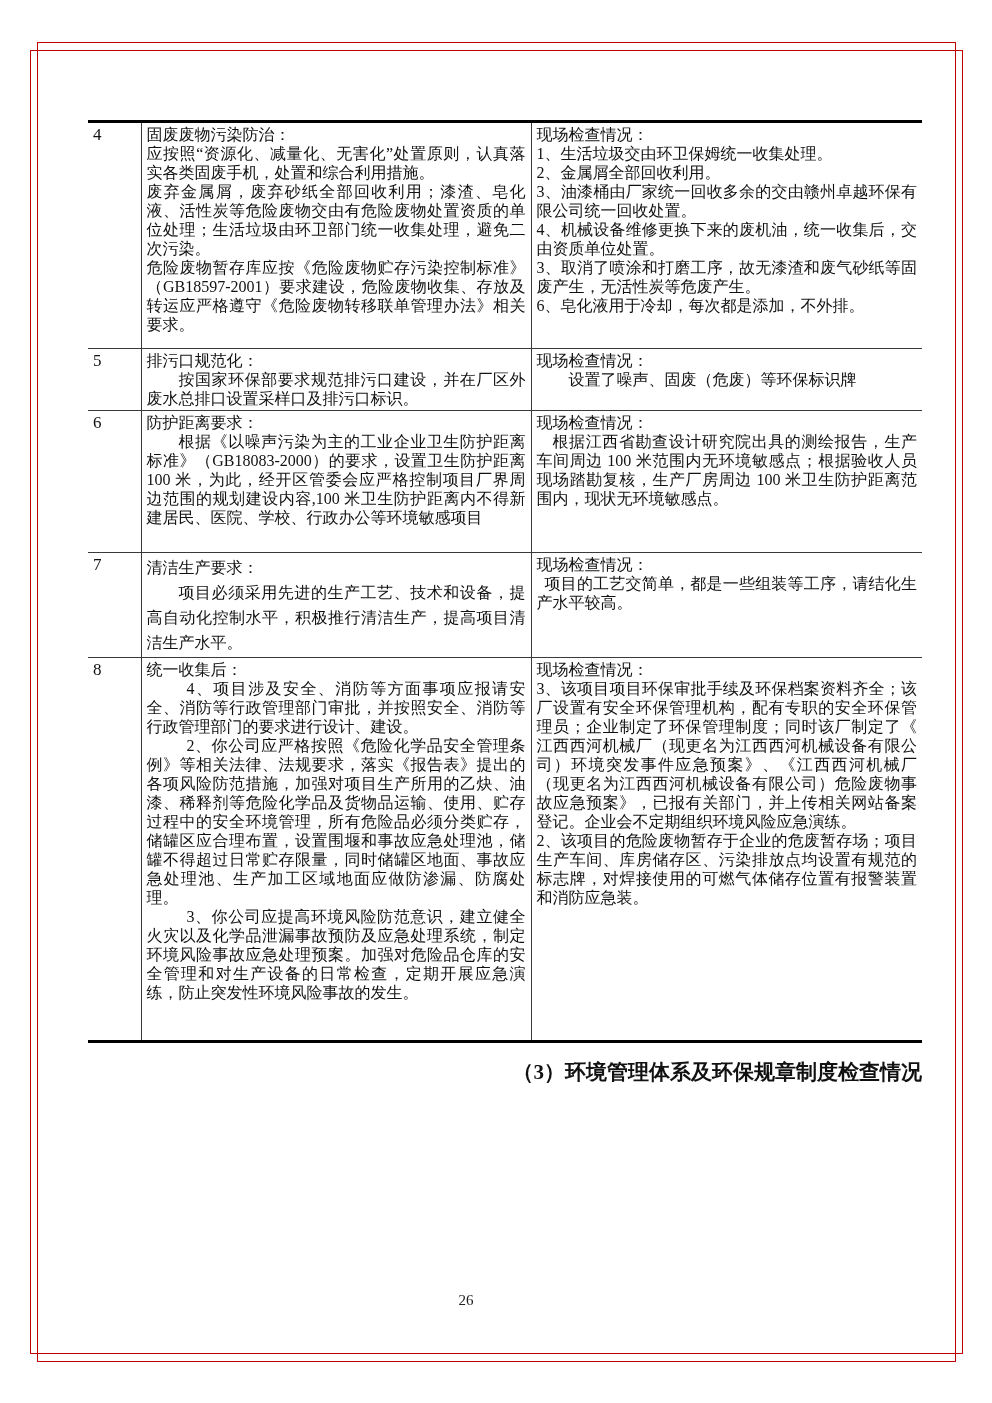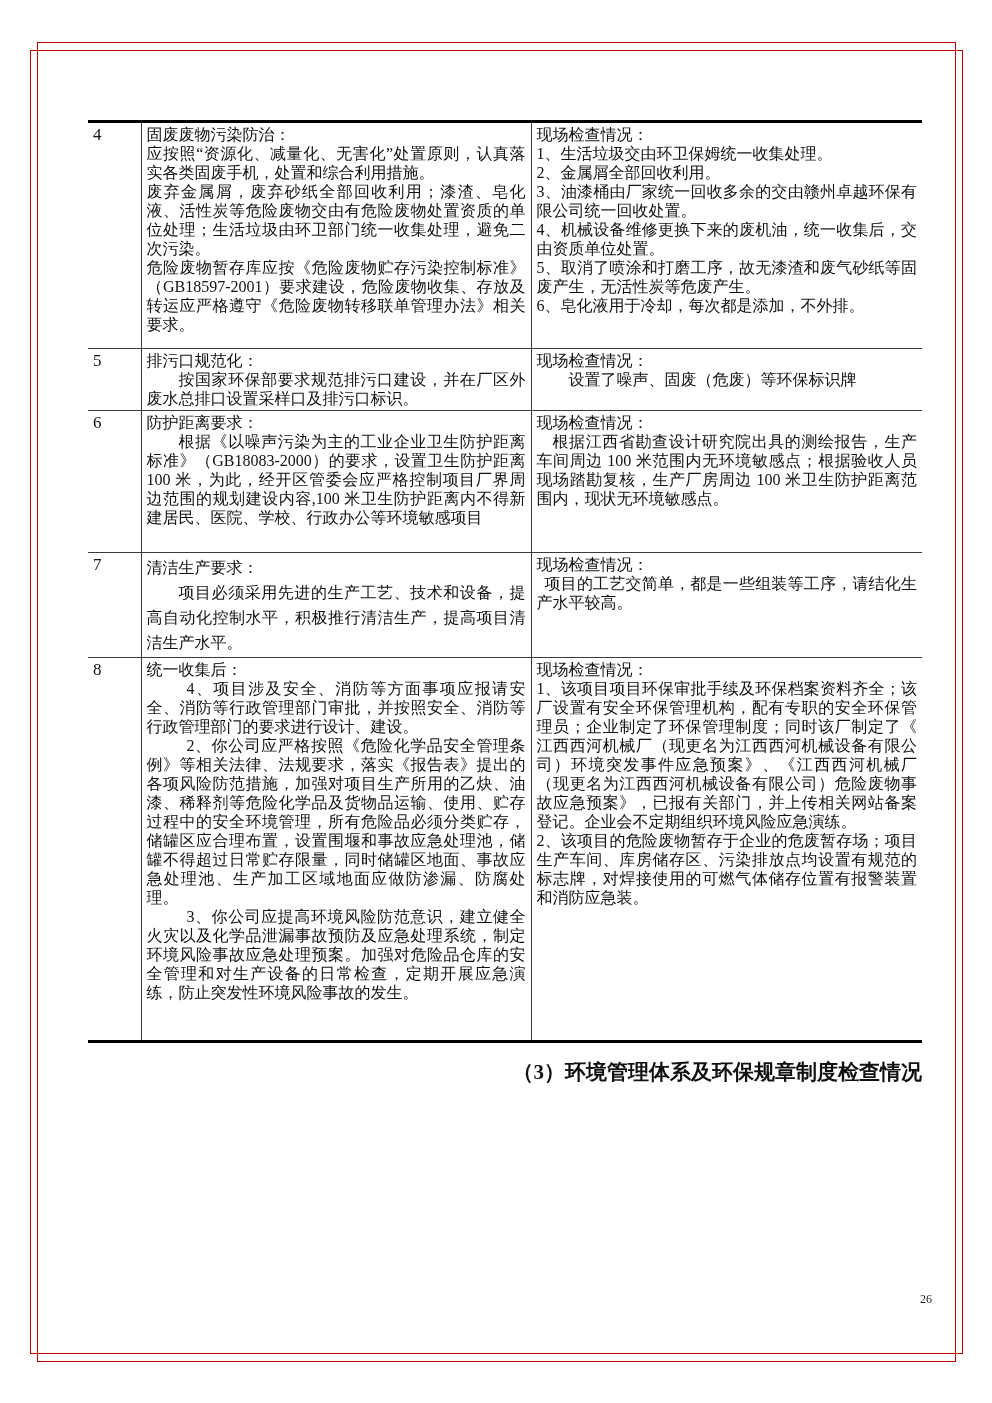--- a/index.html
+++ b/index.html
@@ -39,22 +39,22 @@
   .lh-wide{line-height:25px;}
 
   .section-heading{
     margin:14px 0 0 6px;font-size:21px;font-weight:bold;line-height:30px;text-align:right;
   }
   .section-paragraph{
     margin:18px 0 0 0;width:762px;font-size:21px;line-height:45px;
     text-align:justify;text-indent:2em;
   }
   .page-number{
-    position:absolute;left:0;top:1292px;width:932px;text-align:right;
-    font-size:12px;color:#222;
+    position:absolute;left:0;top:1292px;width:932px;text-align:center;
+    font-size:15px;color:#222;
   }
 </style>
 </head>
 <body>
 
 <div class="frame frame-a"></div>
 <div class="frame frame-b"></div>
 
 <div class="content">
 
@@ -73,21 +73,21 @@
         <p>应按照“资源化、减量化、无害化”处置原则，认真落实各类固废手机，处置和综合利用措施。</p>
         <p>废弃金属屑，废弃砂纸全部回收利用；漆渣、皂化液、活性炭等危险废物交由有危险废物处置资质的单位处理；生活垃圾由环卫部门统一收集处理，避免二次污染。</p>
         <p>危险废物暂存库应按《危险废物贮存污染控制标准》（GB18597-2001）要求建设，危险废物收集、存放及转运应严格遵守《危险废物转移联单管理办法》相关要求。</p>
       </td>
       <td class="insp-col">
         <p>现场检查情况：</p>
         <p>1、生活垃圾交由环卫保姆统一收集处理。</p>
         <p>2、金属屑全部回收利用。</p>
         <p>3、油漆桶由厂家统一回收多余的交由赣州卓越环保有限公司统一回收处置。</p>
         <p>4、机械设备维修更换下来的废机油，统一收集后，交由资质单位处置。</p>
-        <p>5、取消了喷涂和打磨工序，故无漆渣和废气砂纸等固废产生，无活性炭等危废产生。</p>
+        <p>3、取消了喷涂和打磨工序，故无漆渣和废气砂纸等固废产生，无活性炭等危废产生。</p>
         <p>6、皂化液用于冷却，每次都是添加，不外排。</p>
       </td>
     </tr>
 
     <tr style="height:57px">
       <td class="num">5</td>
       <td class="req">
         <p>排污口规范化：</p>
         <p class="ind2">按国家环保部要求规范排污口建设，并在厂区外废水总排口设置采样口及排污口标识。</p>
       </td>
@@ -124,21 +124,21 @@
     <tr style="height:384px">
       <td class="num">8</td>
       <td class="req">
         <p>统一收集后：</p>
         <p class="ind25">4、项目涉及安全、消防等方面事项应报请安全、消防等行政管理部门审批，并按照安全、消防等行政管理部门的要求进行设计、建设。</p>
         <p class="ind25">2、你公司应严格按照《危险化学品安全管理条例》等相关法律、法规要求，落实《报告表》提出的各项风险防范措施，加强对项目生产所用的乙炔、油漆、稀释剂等危险化学品及货物品运输、使用、贮存过程中的安全环境管理，所有危险品必须分类贮存，储罐区应合理布置，设置围堰和事故应急处理池，储罐不得超过日常贮存限量，同时储罐区地面、事故应急处理池、生产加工区域地面应做防渗漏、防腐处理。</p>
         <p class="ind25">3、你公司应提高环境风险防范意识，建立健全火灾以及化学品泄漏事故预防及应急处理系统，制定环境风险事故应急处理预案。加强对危险品仓库的安全管理和对生产设备的日常检查，定期开展应急演练，防止突发性环境风险事故的发生。</p>
       </td>
       <td class="insp-col">
         <p>现场检查情况：</p>
-        <p>1、该项目项目环保审批手续及环保档案资料齐全；该厂设置有安全环保管理机构，配有专职的安全环保管理员；企业制定了环保管理制度；同时该厂制定了《 江西西河机械厂（现更名为江西西河机械设备有限公司）环境突发事件应急预案》、《江西西河机械厂（现更名为江西西河机械设备有限公司）危险废物事故应急预案》，已报有关部门，并上传相关网站备案登记。企业会不定期组织环境风险应急演练。</p>
+        <p>3、该项目项目环保审批手续及环保档案资料齐全；该厂设置有安全环保管理机构，配有专职的安全环保管理员；企业制定了环保管理制度；同时该厂制定了《 江西西河机械厂（现更名为江西西河机械设备有限公司）环境突发事件应急预案》、《江西西河机械厂（现更名为江西西河机械设备有限公司）危险废物事故应急预案》，已报有关部门，并上传相关网站备案登记。企业会不定期组织环境风险应急演练。</p>
         <p>2、该项目的危险废物暂存于企业的危废暂存场；项目生产车间、库房储存区、污染排放点均设置有规范的标志牌，对焊接使用的可燃气体储存位置有报警装置和消防应急装。</p>
       </td>
     </tr>
   </tbody>
     </table>
 
   <h2 class="section-heading">（3）环境管理体系及环保规章制度检查情况</h2>
 
 
 </div>

